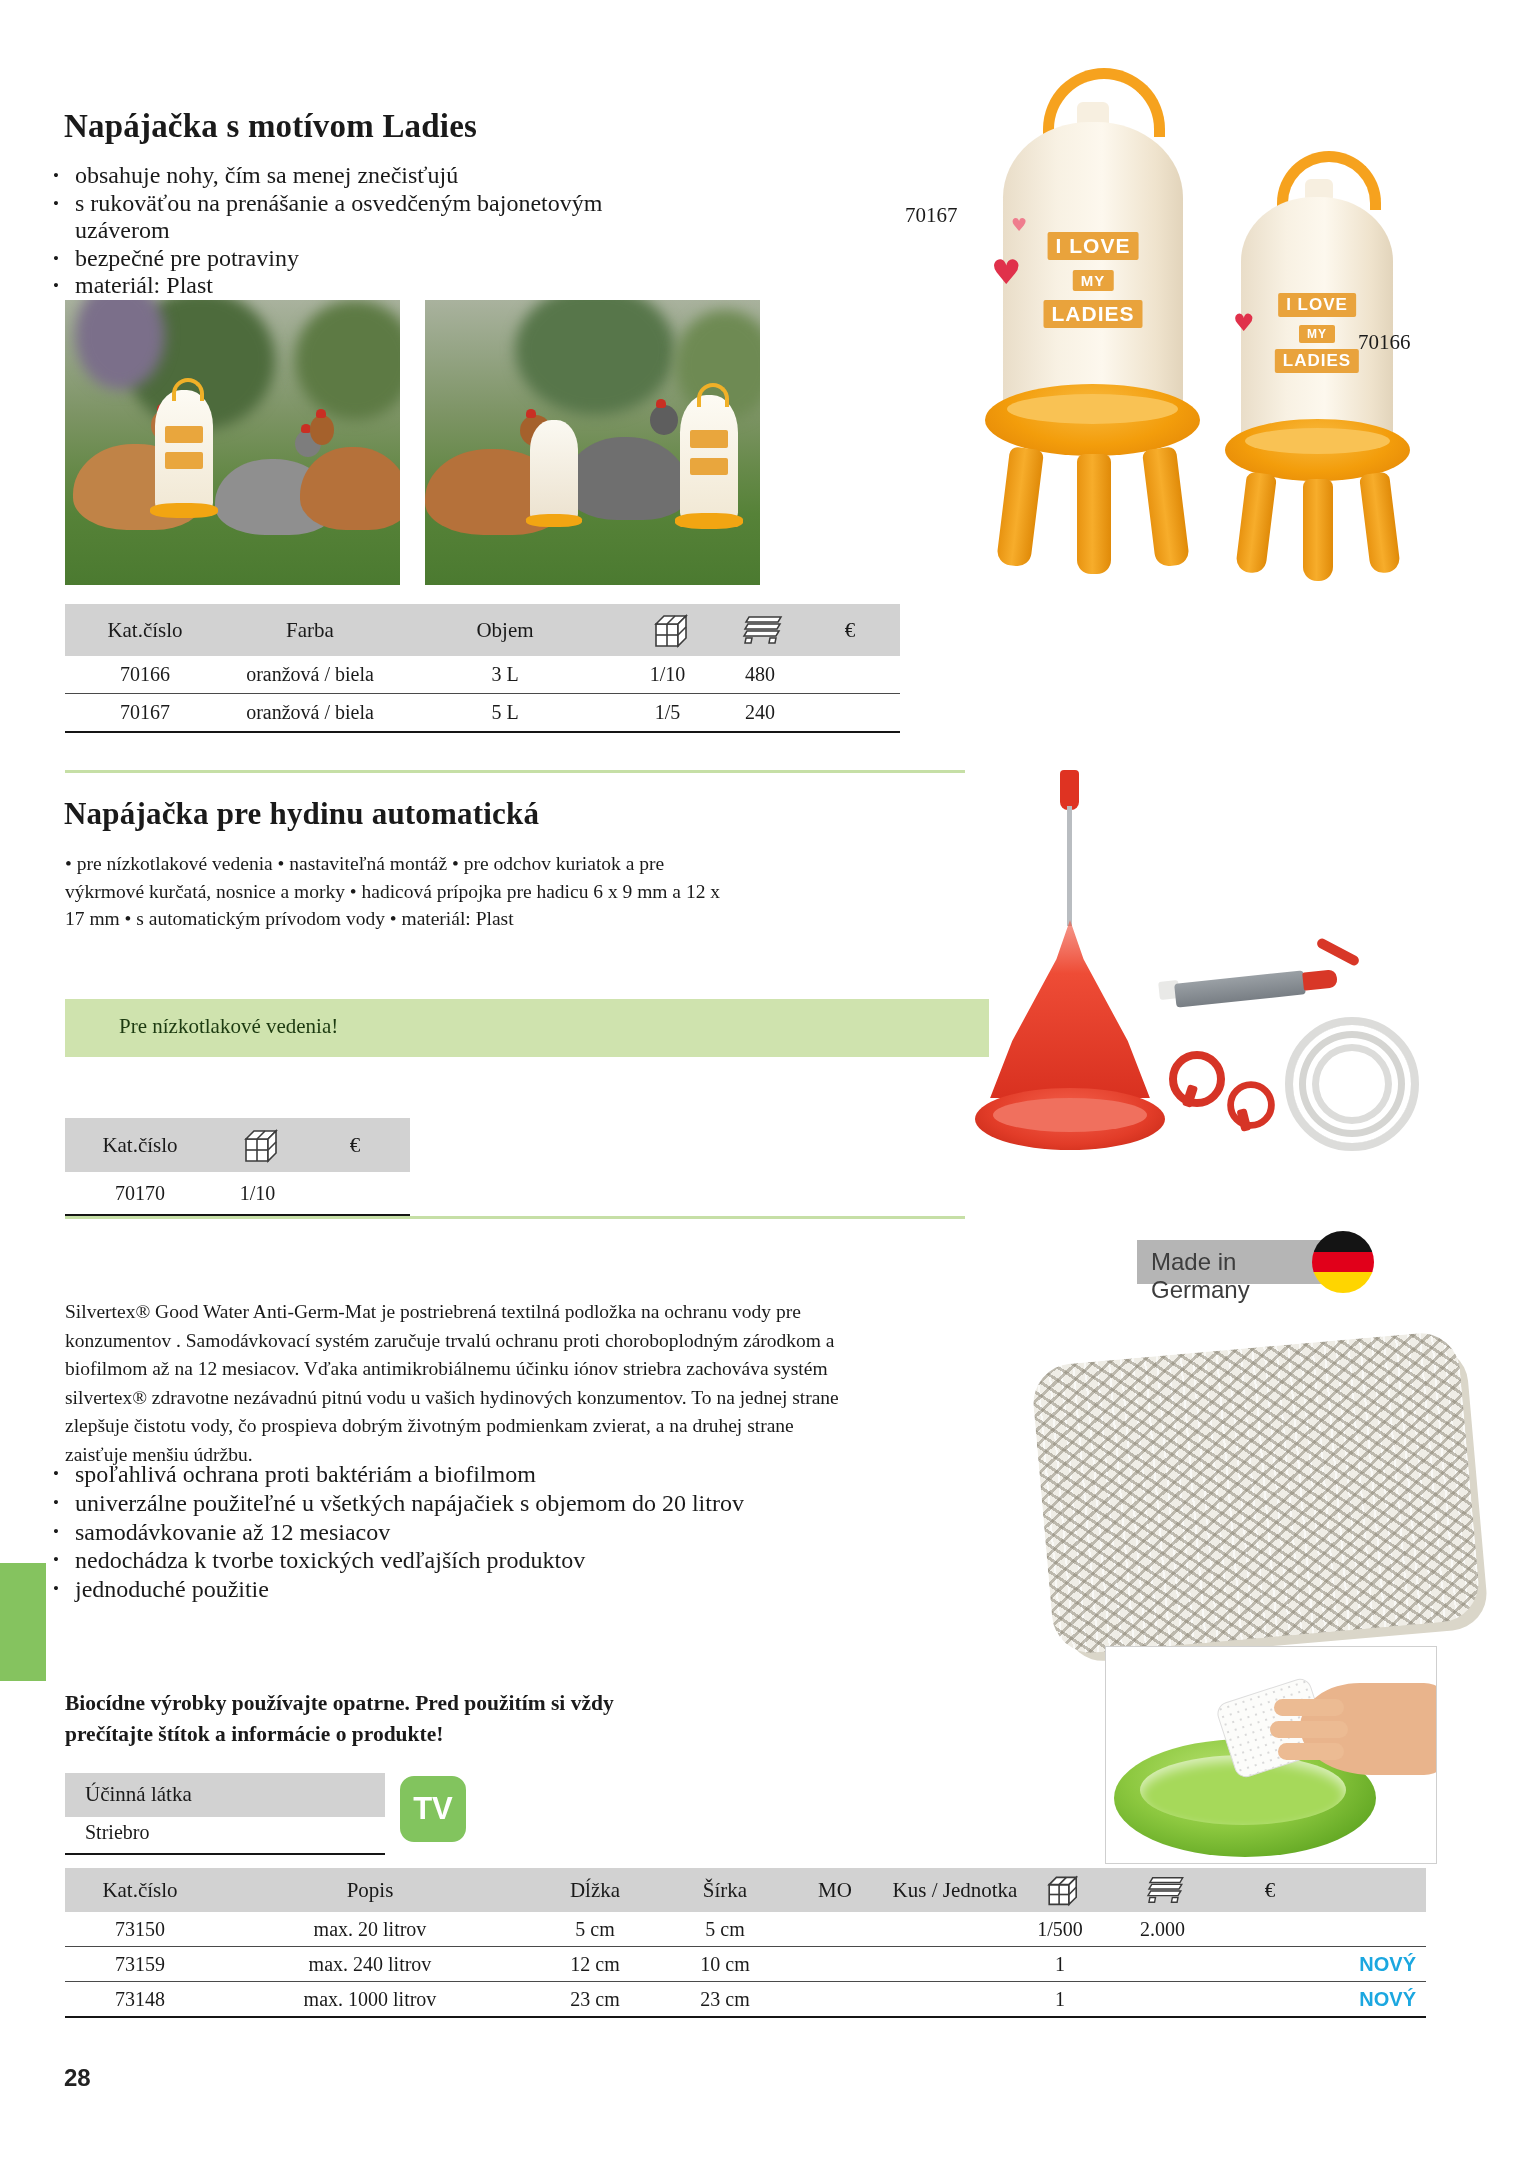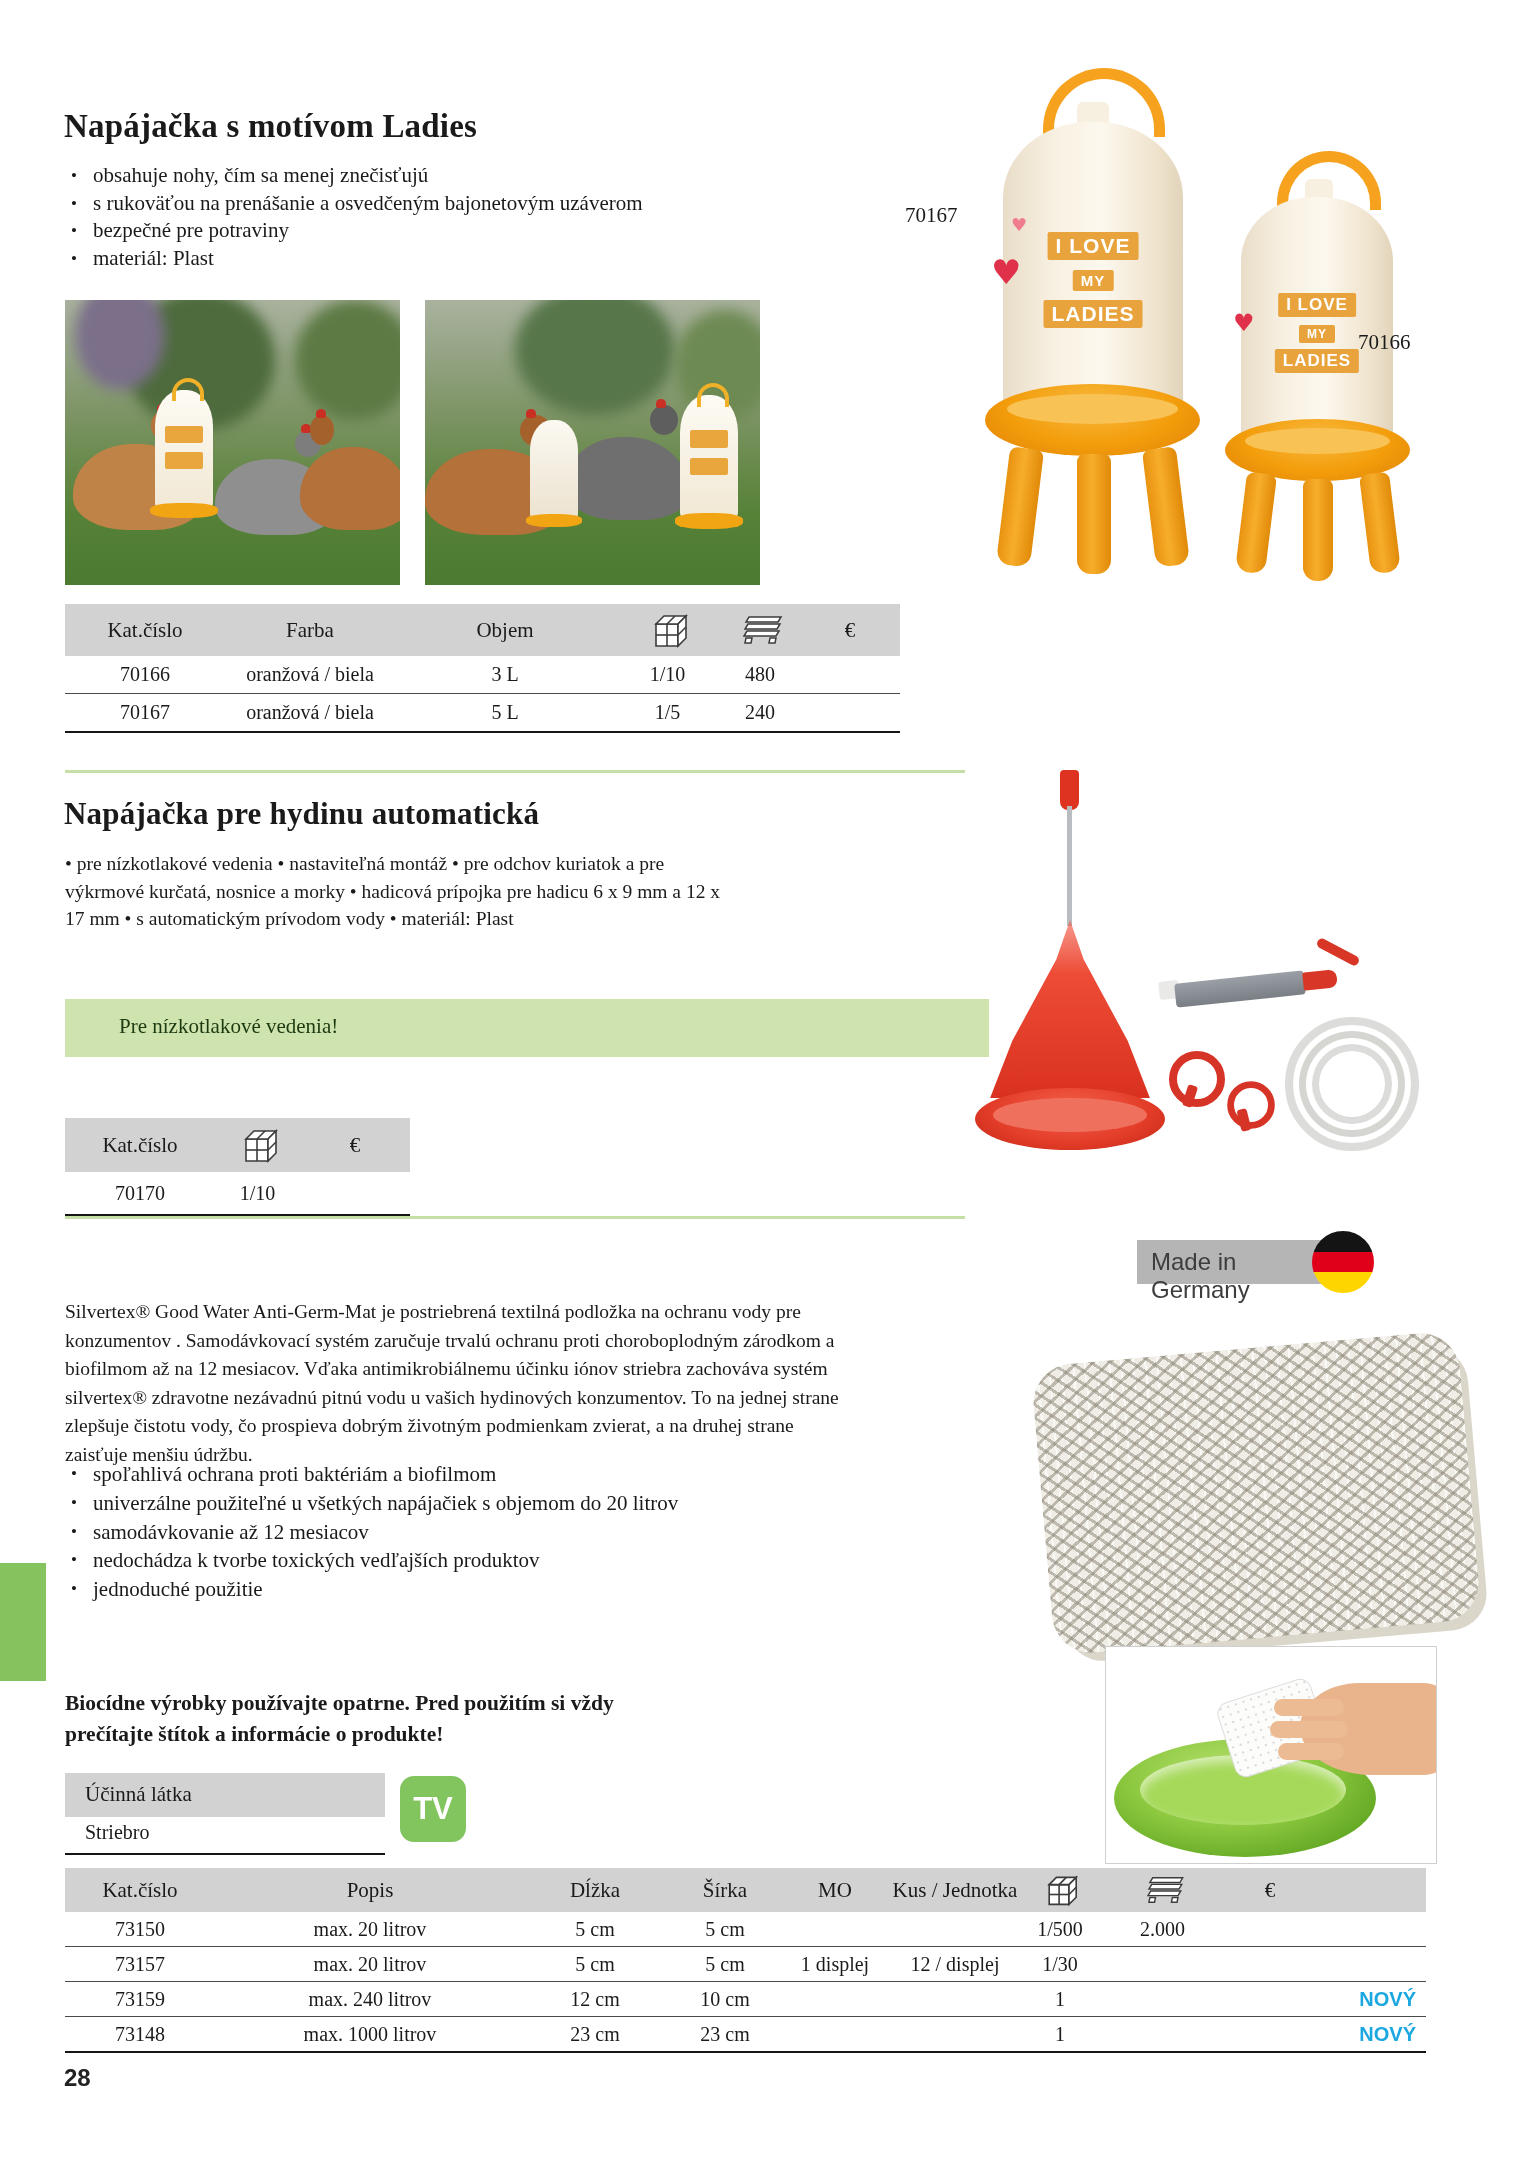--- a/index.html
+++ b/index.html
@@ -4,21 +4,21 @@
 <style>
   html,body{margin:0;padding:0;background:#e8e8e8;}
   .page{
     position:relative;width:1529px;height:2160px;margin:0 auto;background:#ffffff;
     font-family:"Liberation Serif","DejaVu Serif",serif;color:#1a1a1a;overflow:hidden;
   }
 
   
   .sec-title{position:absolute;left:64px;margin:0;font-size:33px;font-weight:bold;letter-spacing:.2px;}
   .body-text{position:absolute;left:65px;font-size:19.5px;line-height:27.5px;}
-  ul.bullets{position:absolute;left:67px;margin:0;padding:0;list-style:none;font-size:21px;}
+  ul.bullets{position:absolute;left:49px;margin:0;padding:0;list-style:none;font-size:24px;}
   ul.bullets li{position:relative;padding-left:26px;line-height:27.5px;}
   ul.bullets li::before{content:"•";position:absolute;left:4px;top:0;font-size:17px;}
   .warning{position:absolute;left:65px;width:560px;font-weight:bold;font-size:21.5px;line-height:31px;}
   .page-num{position:absolute;left:64px;top:2064px;font-family:"Liberation Sans",sans-serif;font-weight:bold;font-size:24px;color:#222;}
 
   
   .divider{position:absolute;left:65px;width:900px;height:3px;background:#c6dfa6;}
   .green-bar{position:absolute;left:65px;top:999px;width:900px;height:58px;background:#cfe3ae;padding-left:24px;}
   .green-bar span{display:block;padding:15px 0 0 30px;font-size:21px;color:#1c3a10;}
   .side-tab{position:absolute;left:0;top:1563px;width:46px;height:118px;background:#85c35f;}
@@ -436,32 +436,20 @@
       <td>5 cm</td>
       <td>5 cm</td>
       <td></td>
       <td></td>
       <td>1/500</td>
       <td>2.000</td>
       <td></td>
       <td></td>
     </tr>
     <tr class="data">
-      <td>73157</td>
-      <td>max. 20 litrov</td>
-      <td>5 cm</td>
-      <td>5 cm</td>
-      <td>1 displej</td>
-      <td>12 / displej</td>
-      <td>1/30</td>
-      <td></td>
-      <td></td>
-      <td></td>
-    </tr>
-    <tr class="data">
       <td>73159</td>
       <td>max. 240 litrov</td>
       <td>12 cm</td>
       <td>10 cm</td>
       <td></td>
       <td></td>
       <td>1</td>
       <td></td>
       <td></td>
       <td class="novy">NOVÝ</td>

